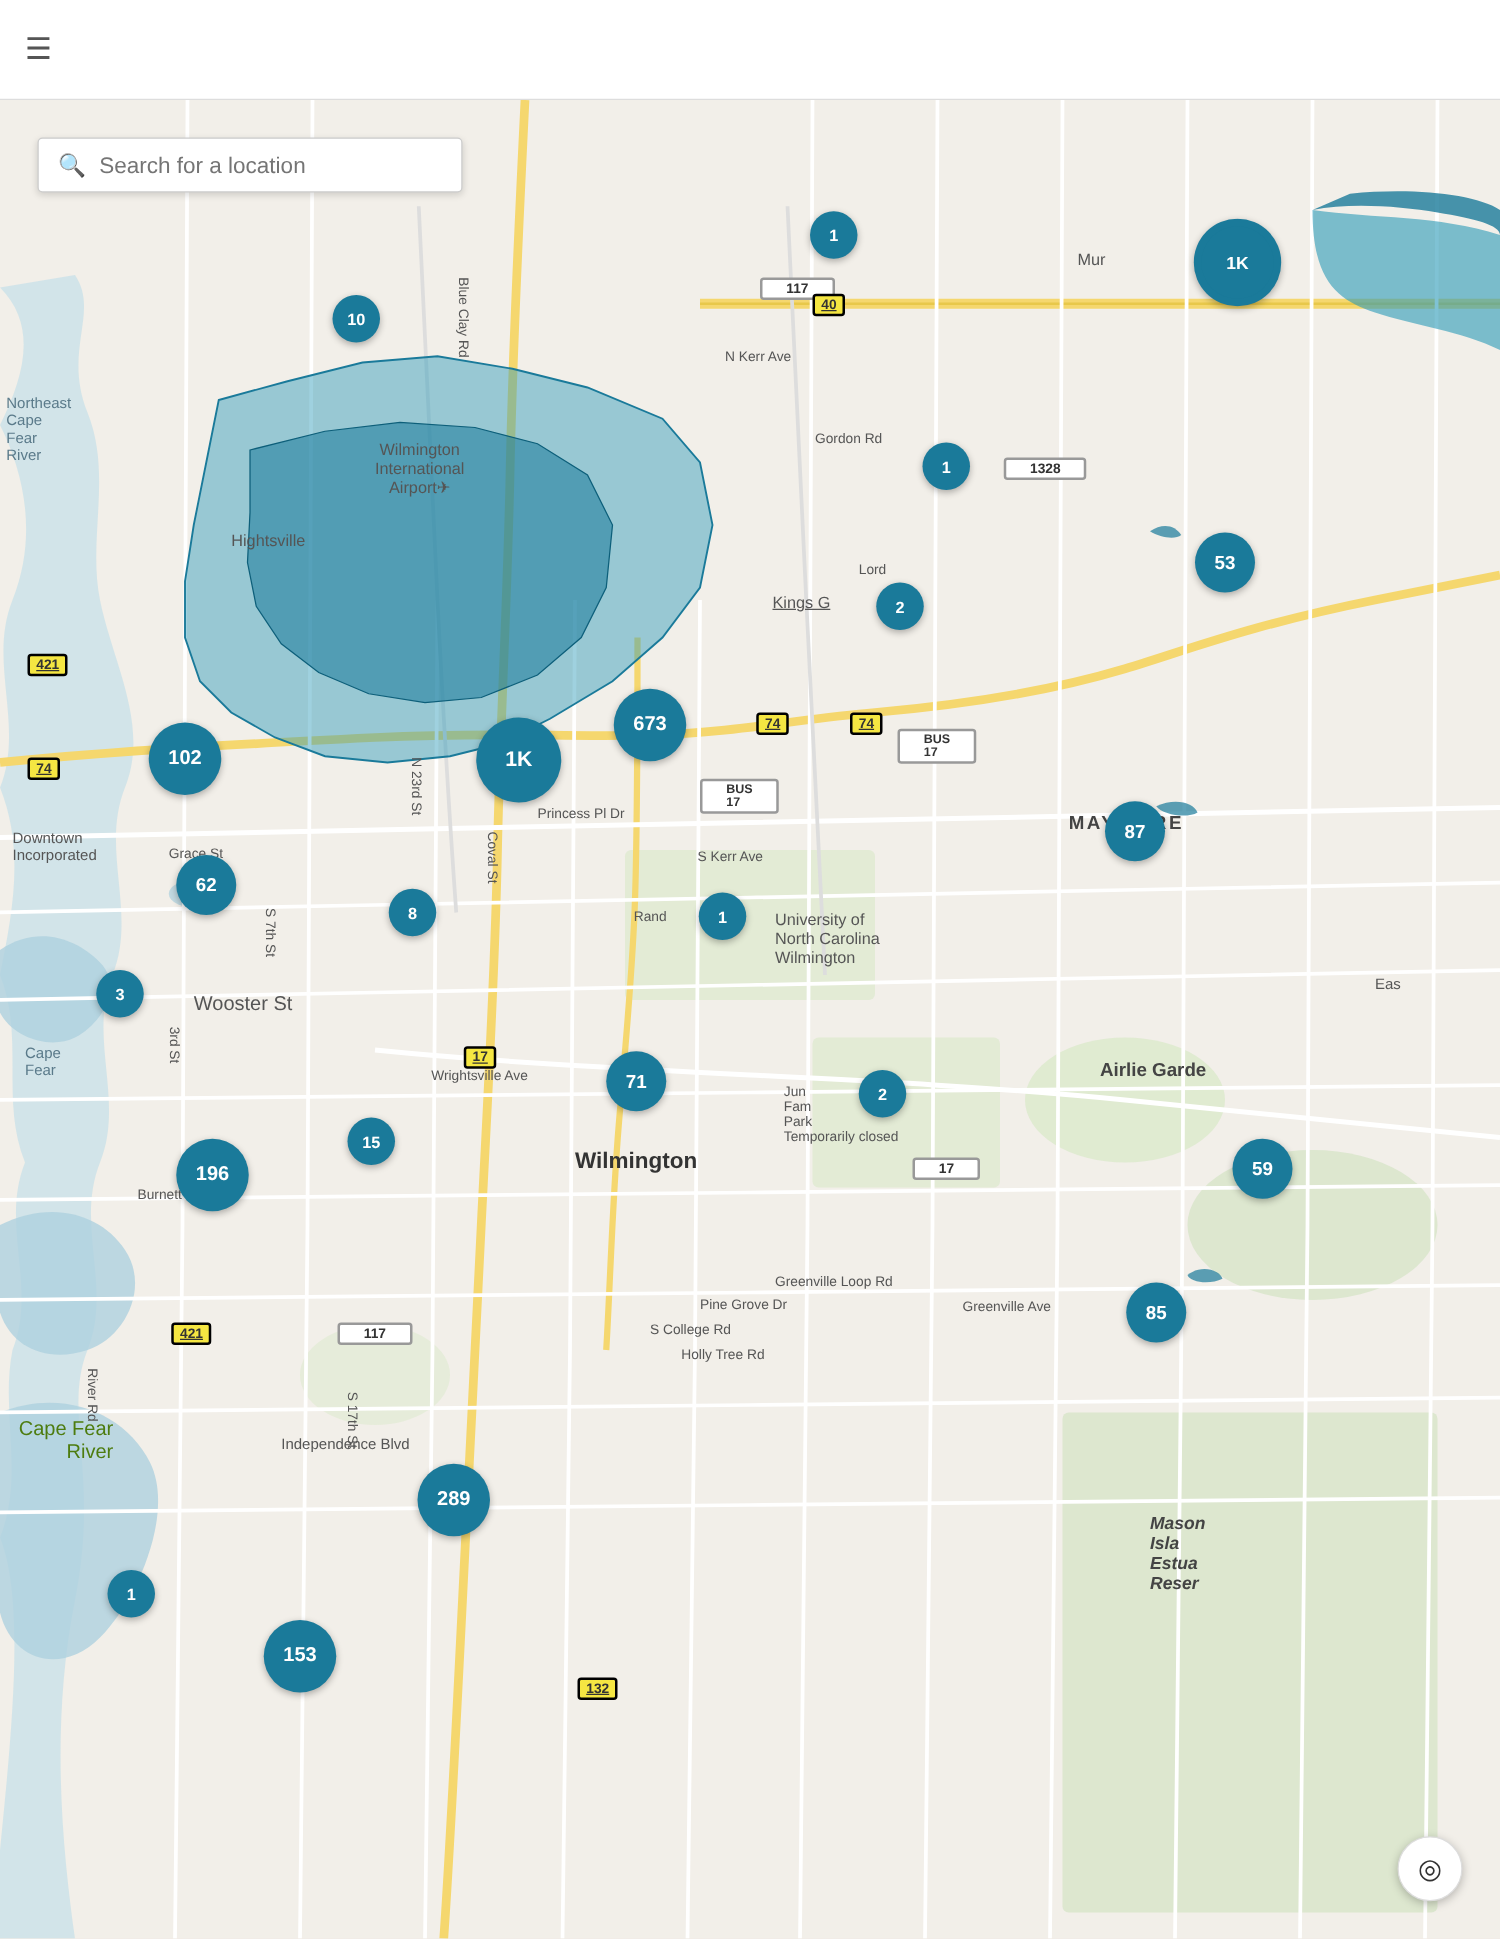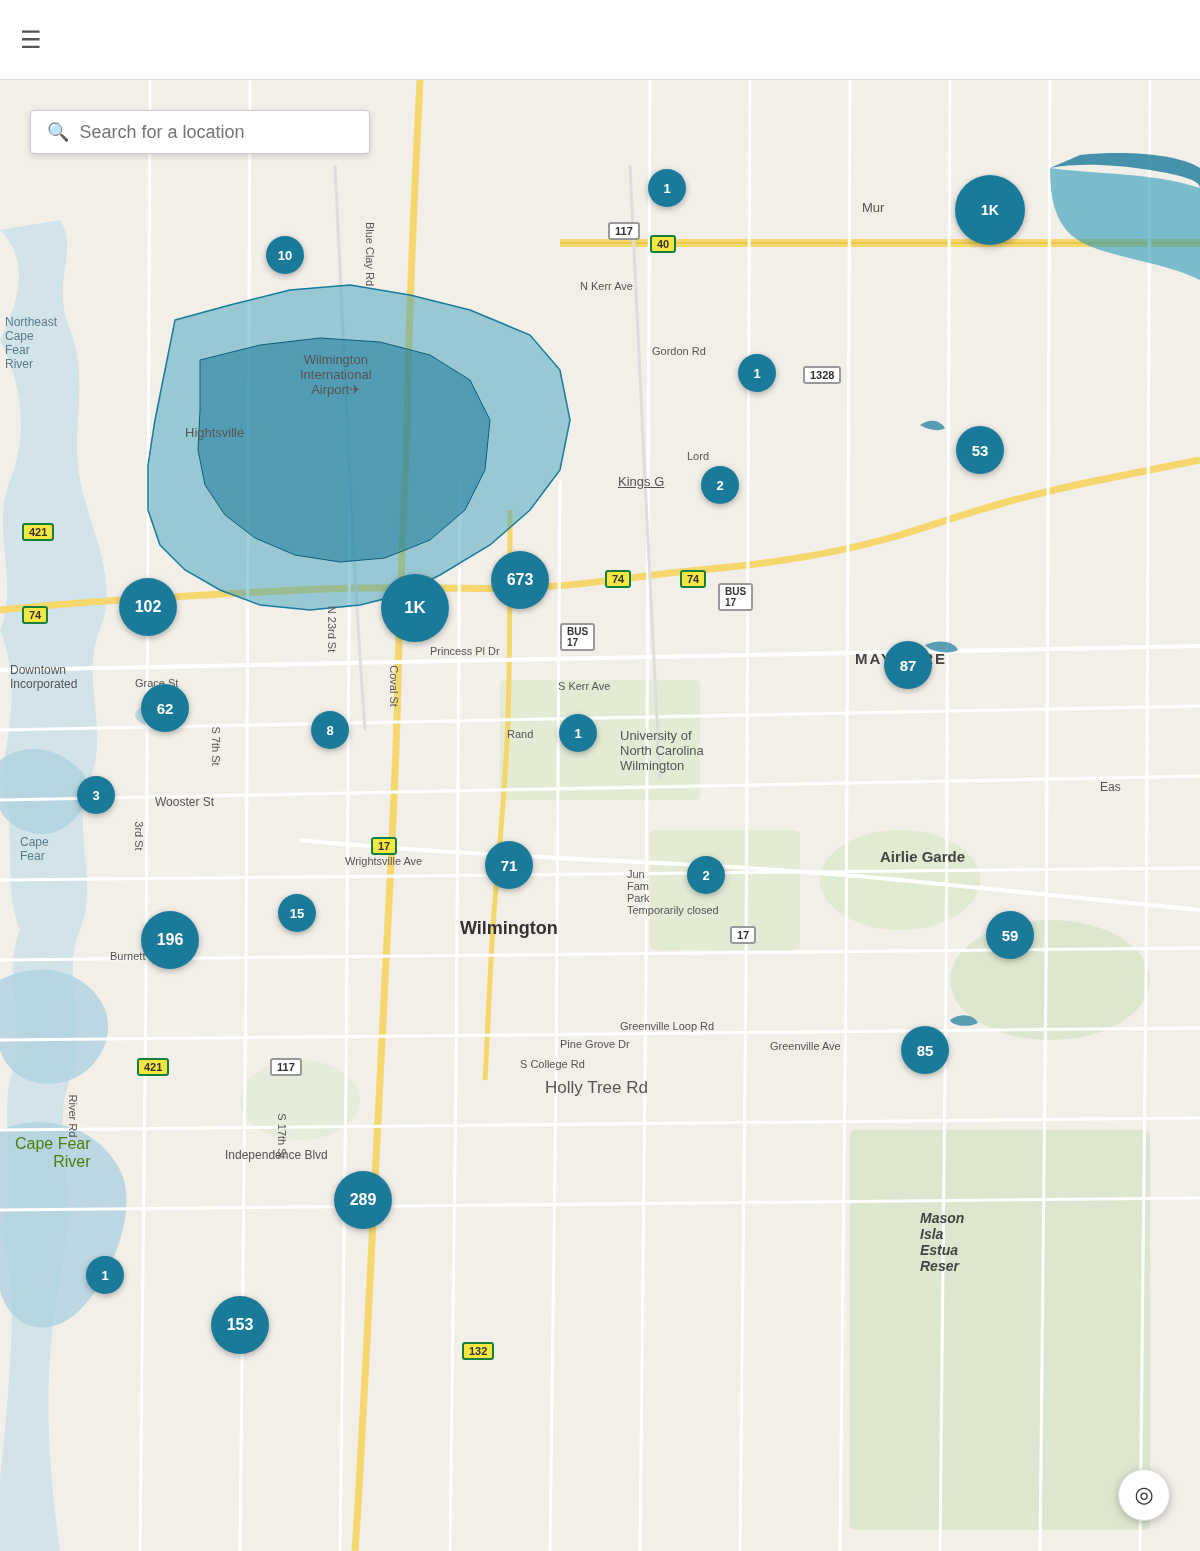--- a/index.html
+++ b/index.html
@@ -149,35 +149,36 @@
       font-size: 15px;
       font-weight: 600;
       color: #444;
     }
     .road-badge {
       position: absolute;
       background: #fff;
       border: 2px solid #999;
       border-radius: 3px;
       font-size: 11px;
-      padding: 1px 5px;
+      padding: 1px 19px;
       color: #333;
       font-weight: bold;
       z-index: 25;
     }
     .highway-badge {
       position: absolute;
       background: #f5e642;
-      border: 2px solid #15803d;
+      border: 2px solid #000000;
       border-radius: 3px;
       font-size: 11px;
       padding: 1px 5px;
       color: #333;
       font-weight: bold;
       z-index: 25;
+      text-decoration: underline;
     }
   </style>
 </head>
 <body>
 
 <div id="header">
   <span id="hamburger-icon">☰</span>
 </div>
 
 <div id="map-container">
@@ -264,29 +265,29 @@
   <div class="map-label" style="left:10px;top:583px;font-size:12px;">Downtown<br>Incorporated</div>
   <div class="map-label area" style="left:855px;top:570px;font-size:15px;font-weight:700;letter-spacing:2px;">MAYFAIRE</div>
   <div class="map-label" style="left:620px;top:648px;font-size:13px;">University of<br>North Carolina<br>Wilmington</div>
   <div class="map-label bold" style="left:460px;top:838px;font-size:18px;font-weight:700;color:#333;">Wilmington</div>
   <div class="map-label area" style="left:880px;top:768px;">Airlie Garde</div>
   <div class="map-label" style="left:20px;top:755px;font-size:12px;color:#5a7a8a;">Cape<br>Fear</div>
   <div class="map-label" style="left:15px;top:1055px;font-size:16px;color:#4d7c0f;text-align:right;">Cape Fear<br>River</div>
   <div class="map-label" style="left:627px;top:788px;font-size:11px;">Jun<br>Fam<br>Park<br>Temporarily closed</div>
   <div class="map-label area" style="left:920px;top:1130px;font-style:italic;font-size:14px;">Mason<br>Isla<br>Estua<br>Reser</div>
   <div class="map-label" style="left:862px;top:120px;">Mur</div>
-  <div class="map-label" style="left:155px;top:715px;font-size:12px;">Wooster St</div>
+  <div class="map-label" style="left:155px;top:715px;font-size:16px;">Wooster St</div>
   <div class="map-label" style="left:135px;top:597px;font-size:11px;">Grace St</div>
   <div class="map-label" style="left:652px;top:265px;font-size:11px;">Gordon Rd</div>
   <div class="map-label" style="left:687px;top:370px;font-size:11px;">Lord</div>
   <div class="map-label" style="left:345px;top:775px;font-size:11px;">Wrightsville Ave</div>
   <div class="map-label" style="left:560px;top:958px;font-size:11px;">Pine Grove Dr</div>
   <div class="map-label" style="left:620px;top:940px;font-size:11px;">Greenville Loop Rd</div>
   <div class="map-label" style="left:520px;top:978px;font-size:11px;">S College Rd</div>
-  <div class="map-label" style="left:545px;top:998px;font-size:17px;">Holly Tree Rd</div>
+  <div class="map-label" style="left:545px;top:998px;font-size:11px;">Holly Tree Rd</div>
   <div class="map-label" style="left:225px;top:1068px;font-size:12px;">Independence Blvd</div>
   <div class="map-label" style="left:110px;top:870px;font-size:11px;">Burnett Blvd</div>
   <div class="map-label" style="left:580px;top:200px;font-size:11px;">N Kerr Ave</div>
   <div class="map-label" style="left:558px;top:600px;font-size:11px;">S Kerr Ave</div>
   <div class="map-label" style="left:124px;top:750px;font-size:11px;transform:rotate(90deg);">3rd St</div>
   <div class="map-label" style="left:196px;top:660px;font-size:11px;transform:rotate(90deg);">S 7th St</div>
   <div class="map-label" style="left:309px;top:543px;font-size:11px;transform:rotate(90deg);">N 23rd St</div>
   <div class="map-label" style="left:373px;top:600px;font-size:11px;transform:rotate(90deg);">Coval St</div>
   <div class="map-label" style="left:259px;top:1050px;font-size:11px;transform:rotate(90deg);">S 17th St</div>
   <div class="map-label" style="left:430px;top:565px;font-size:11px;">Princess Pl Dr</div>

